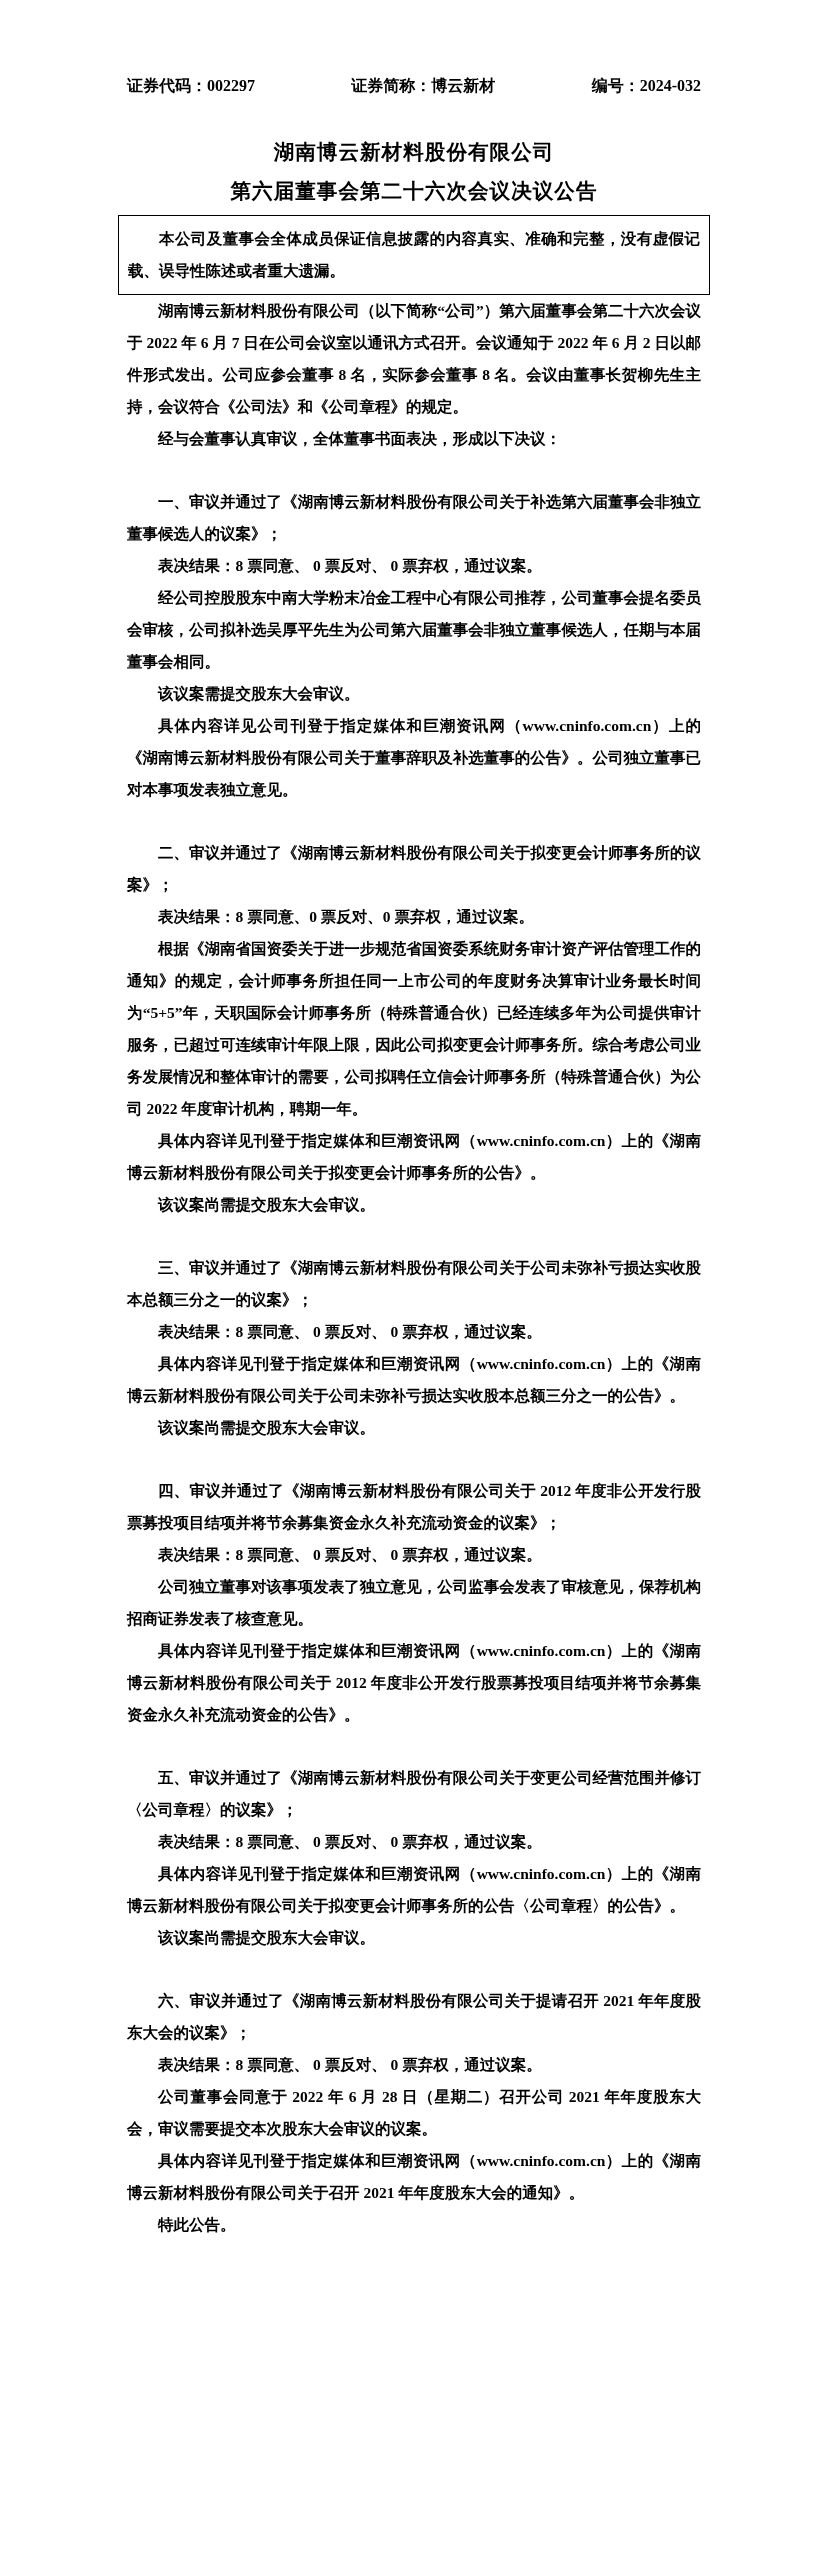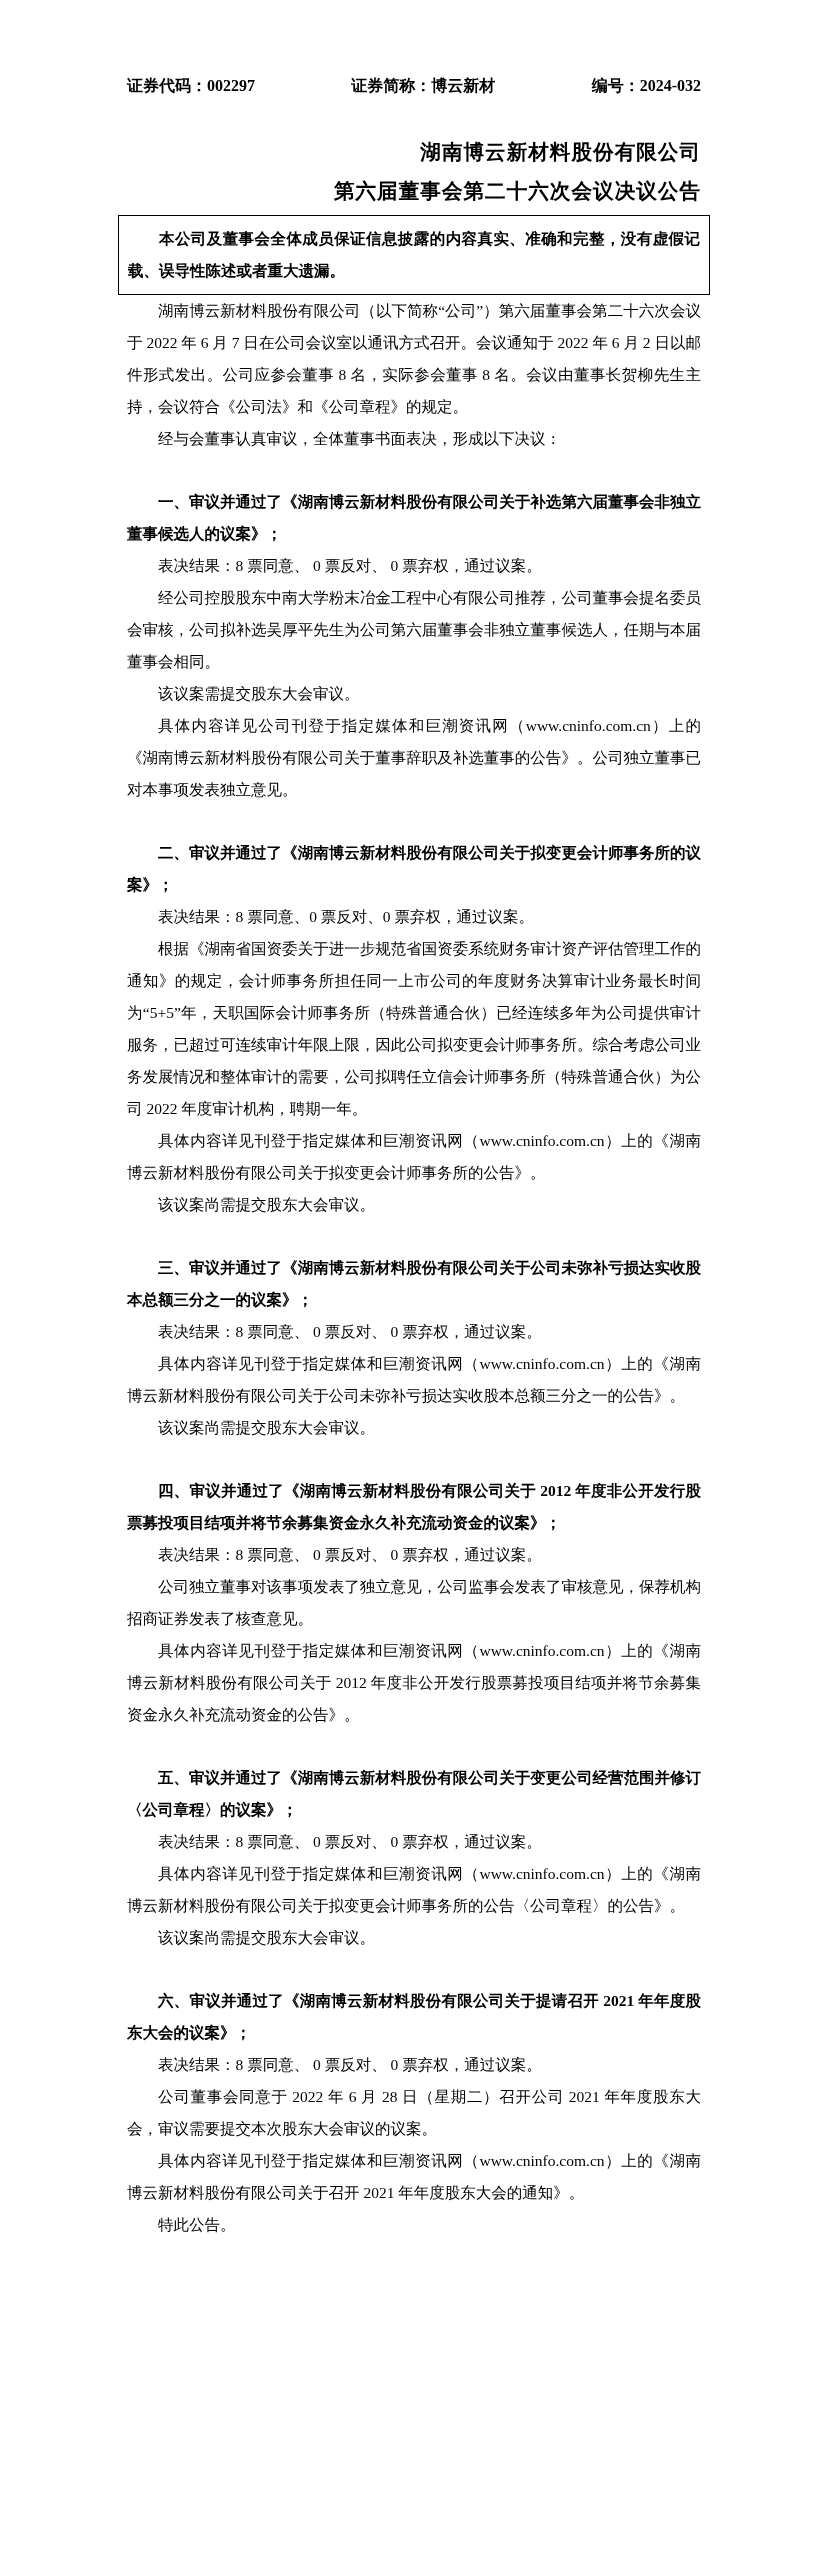--- a/index.html
+++ b/index.html
@@ -23,40 +23,41 @@
     display: flex;
     justify-content: space-between;
     align-items: flex-start;
     font-size: 16px;
     font-weight: 700;
     line-height: 31px;
     white-space: nowrap;
   }
   .title {
     margin: 0;
-    text-align: right;
+    text-align: center;
     font-size: 20.6px;
     font-weight: 700;
     line-height: 31px;
     letter-spacing: 1px;
   }
   .title.t1 { margin-top: 36px; }
   .title.t2 { margin-top: 8px; }
   .notice-box {
     margin: 7.7px -9.3px 0 -9.3px;
     border: 1.5px solid #000000;
     padding: 7.2px 9.3px;
   }
   p.body, p.notice {
     margin: 0;
     font-size: 15.5px;
     line-height: 32px;
     text-align: justify;
     text-indent: 2em;
     word-break: break-word;
+    font-weight: bold;
   }
   p.notice { font-weight: 700; }
   .p-first { margin-top: 28px; }
   .sec-heading {
     font-weight: 700;
     margin-top: 31px !important;
   }
   .closing-note { margin-top: 30px; }
 </style>
 </head>

